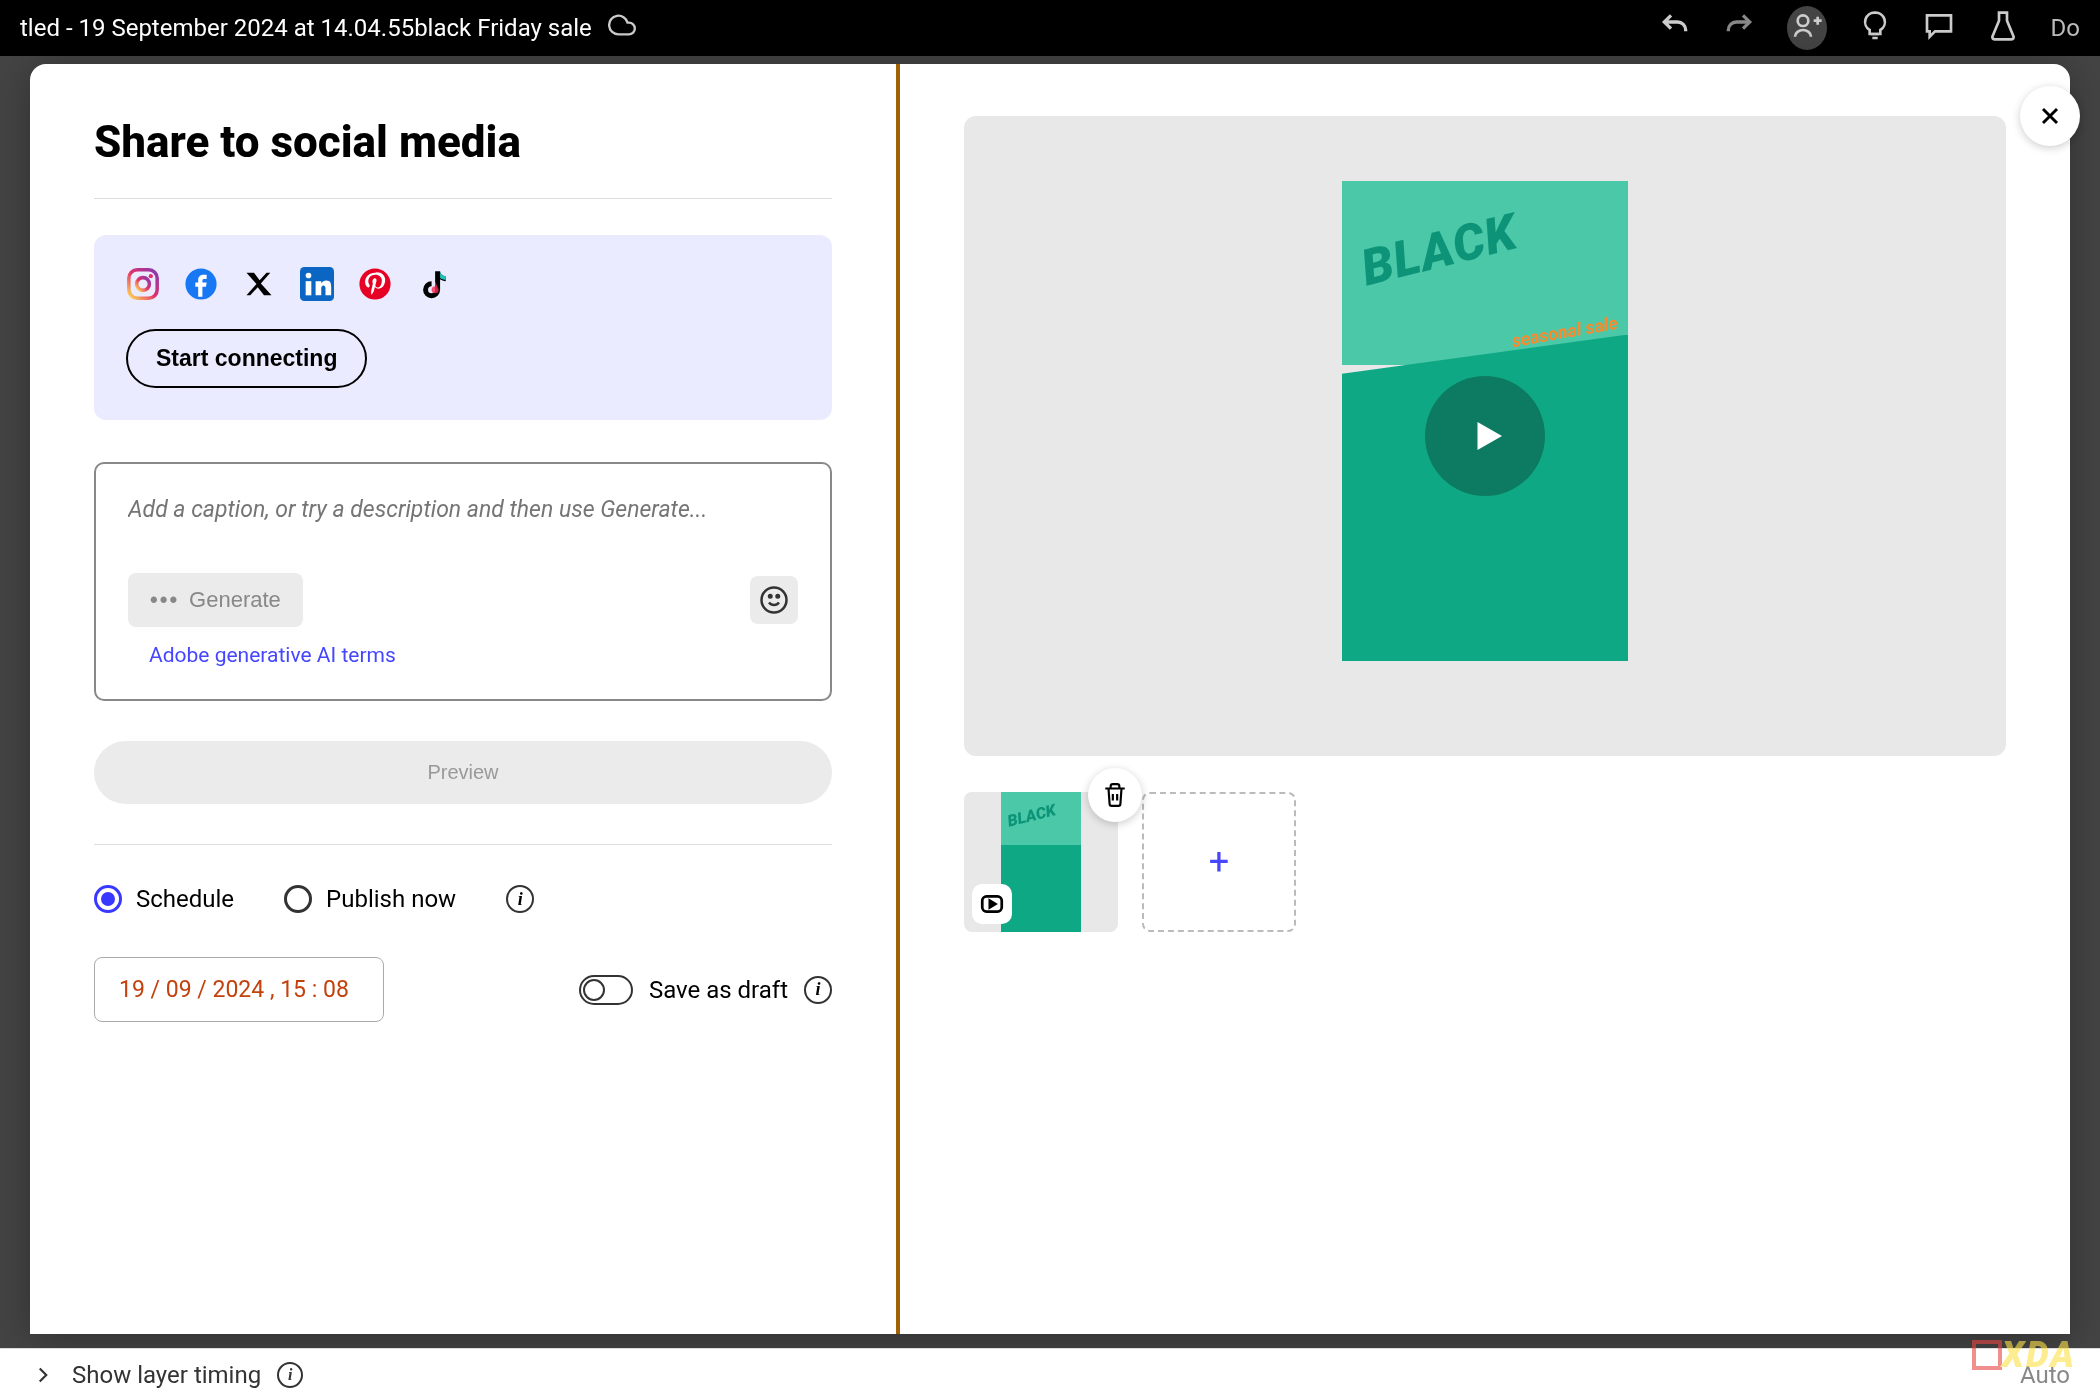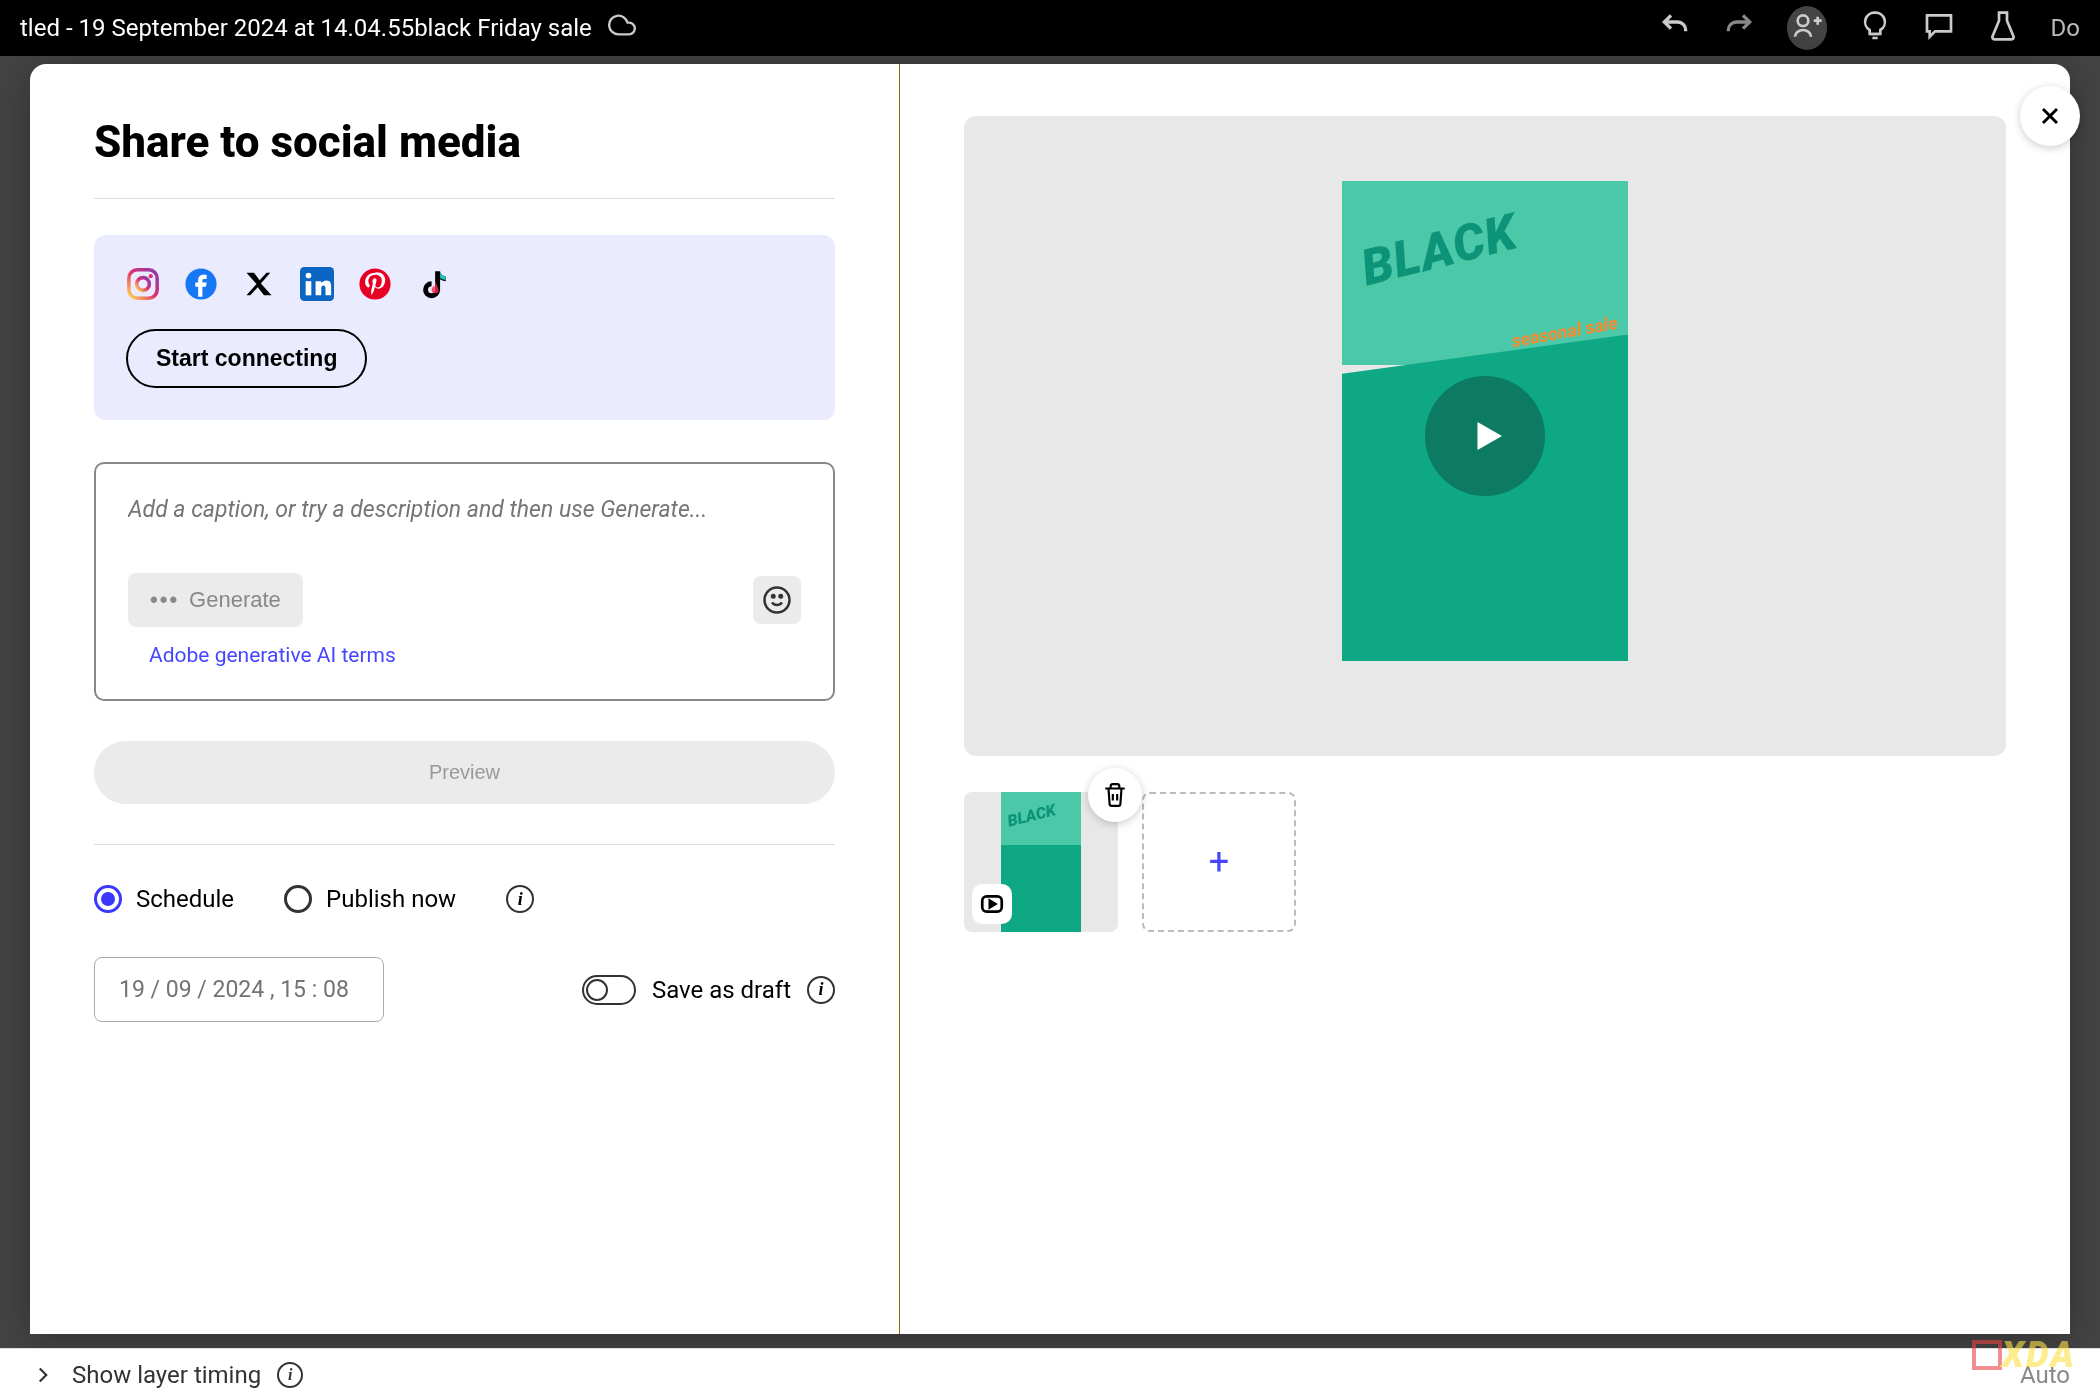--- a/index.html
+++ b/index.html
@@ -77,21 +77,21 @@
       align-items: center;
       justify-content: center;
       cursor: pointer;
       z-index: 100;
       font-size: 32px;
       font-weight: 300;
     }
     .left-panel {
       width: 870px;
       padding: 52px 64px;
-      border-right: 1px solid #a16207;
+      border-right: 4px solid #a16207;
     }
     .right-panel {
       flex: 1;
       padding: 52px 64px;
     }
     .modal-title {
       font-size: 44px;
       font-weight: 800;
       color: #000;
       padding-bottom: 30px;
@@ -238,21 +238,21 @@
     .schedule-row {
       display: flex;
       align-items: center;
       gap: 50px;
     }
     .date-input {
       border: 1.5px solid #aaa;
       border-radius: 8px;
       padding: 18px 24px;
       font-size: 23px;
-      color: #737373;
+      color: #c2410c;
       width: 290px;
     }
     .draft-group {
       display: flex;
       align-items: center;
       gap: 16px;
       font-size: 24px;
       margin-left: auto;
     }
     .toggle {

